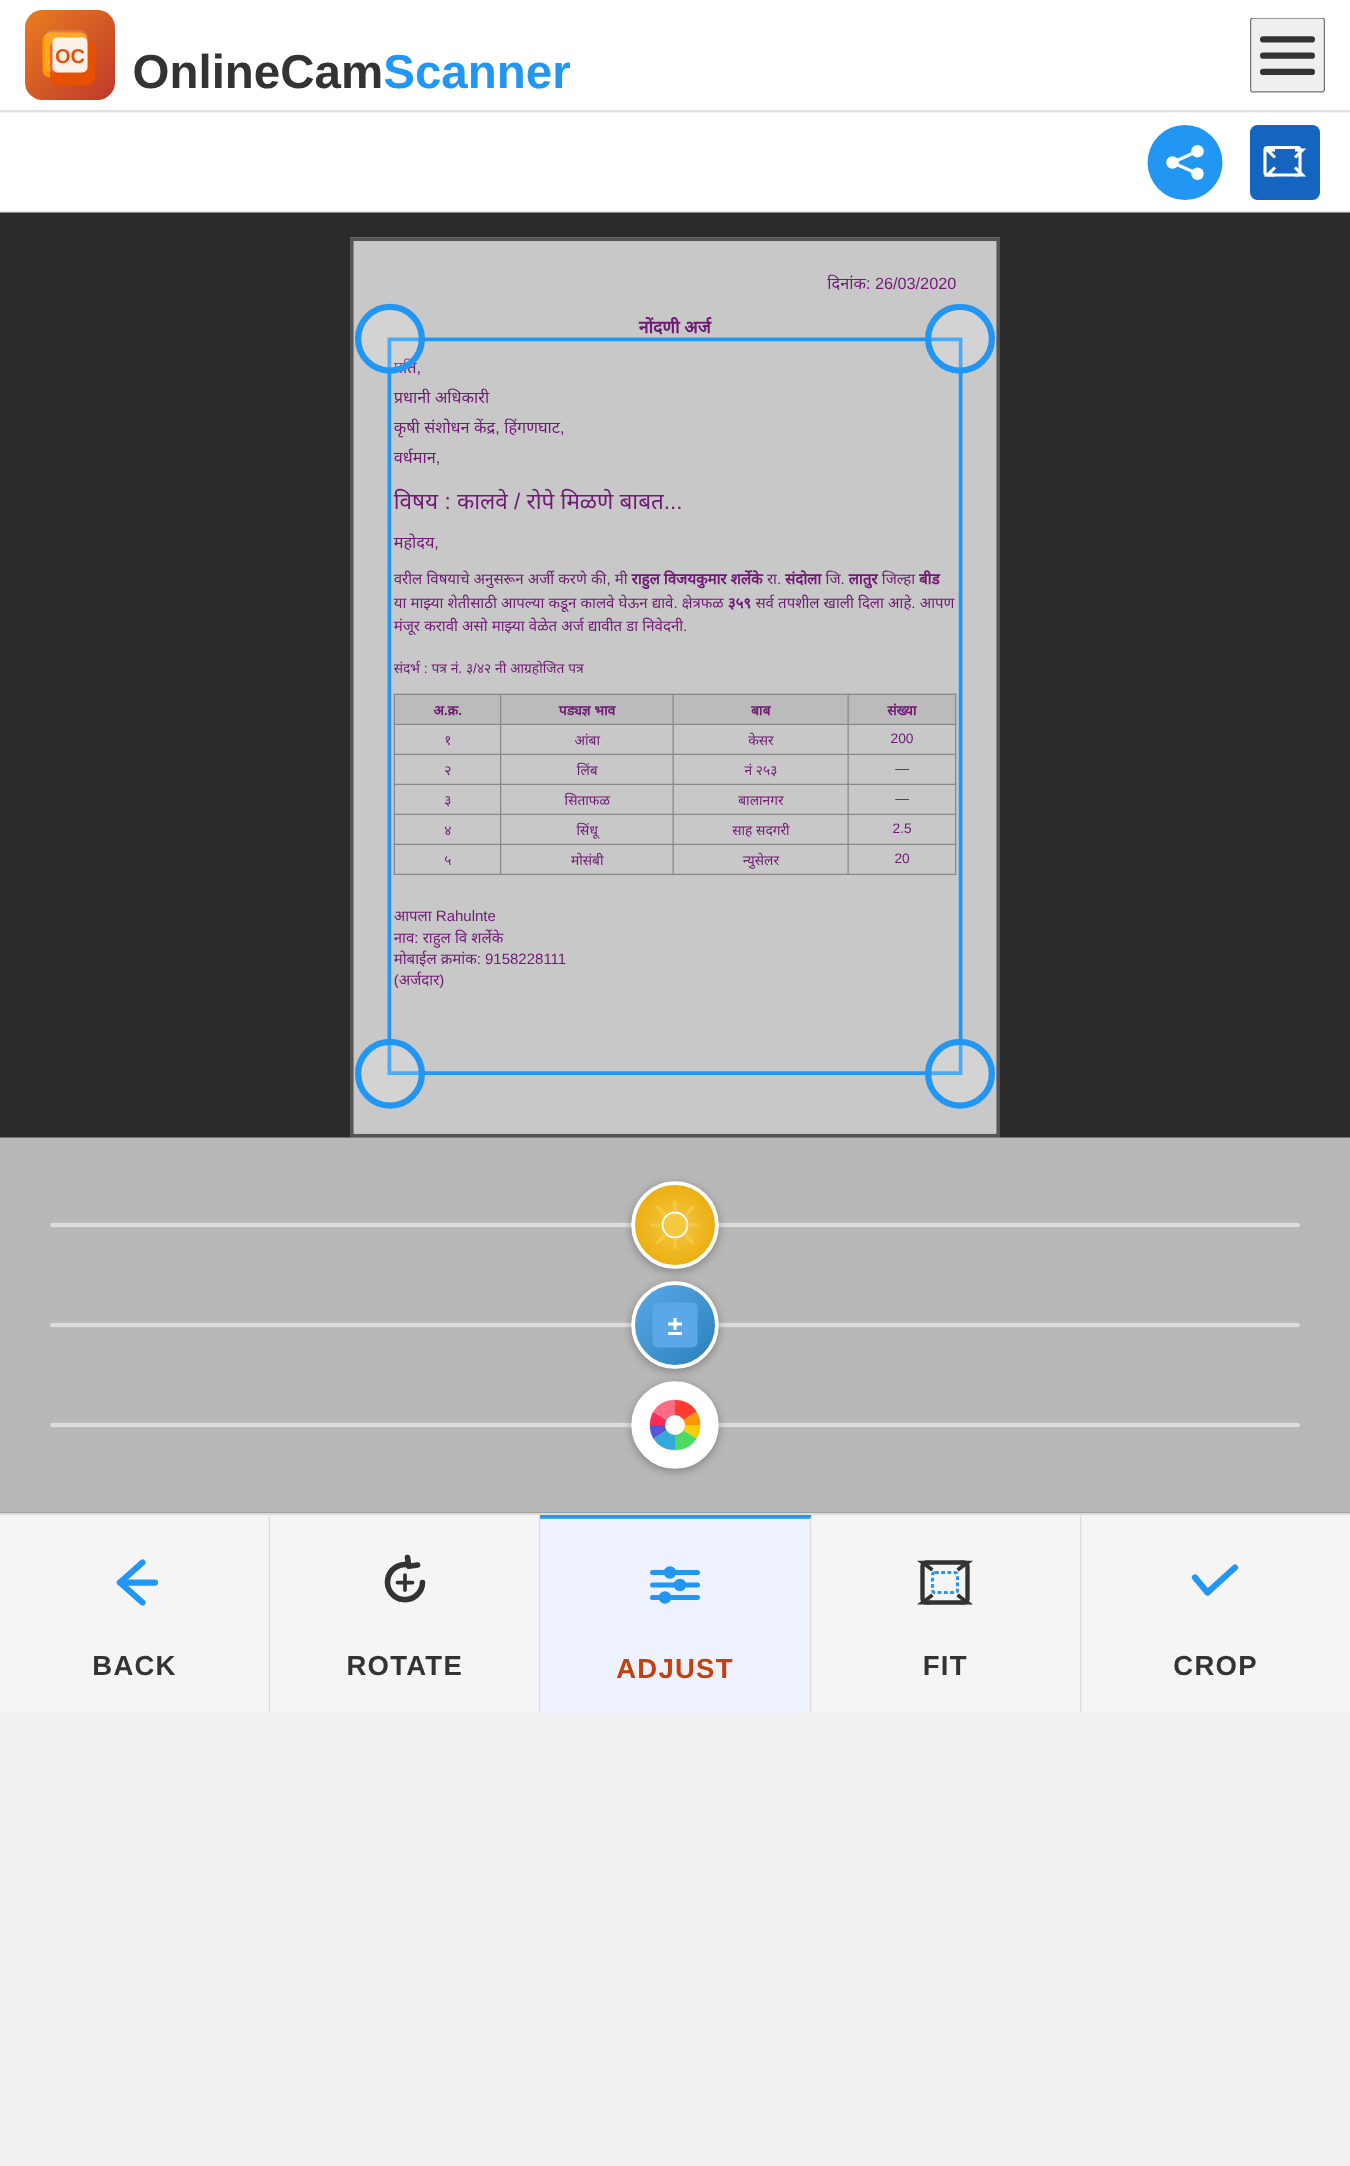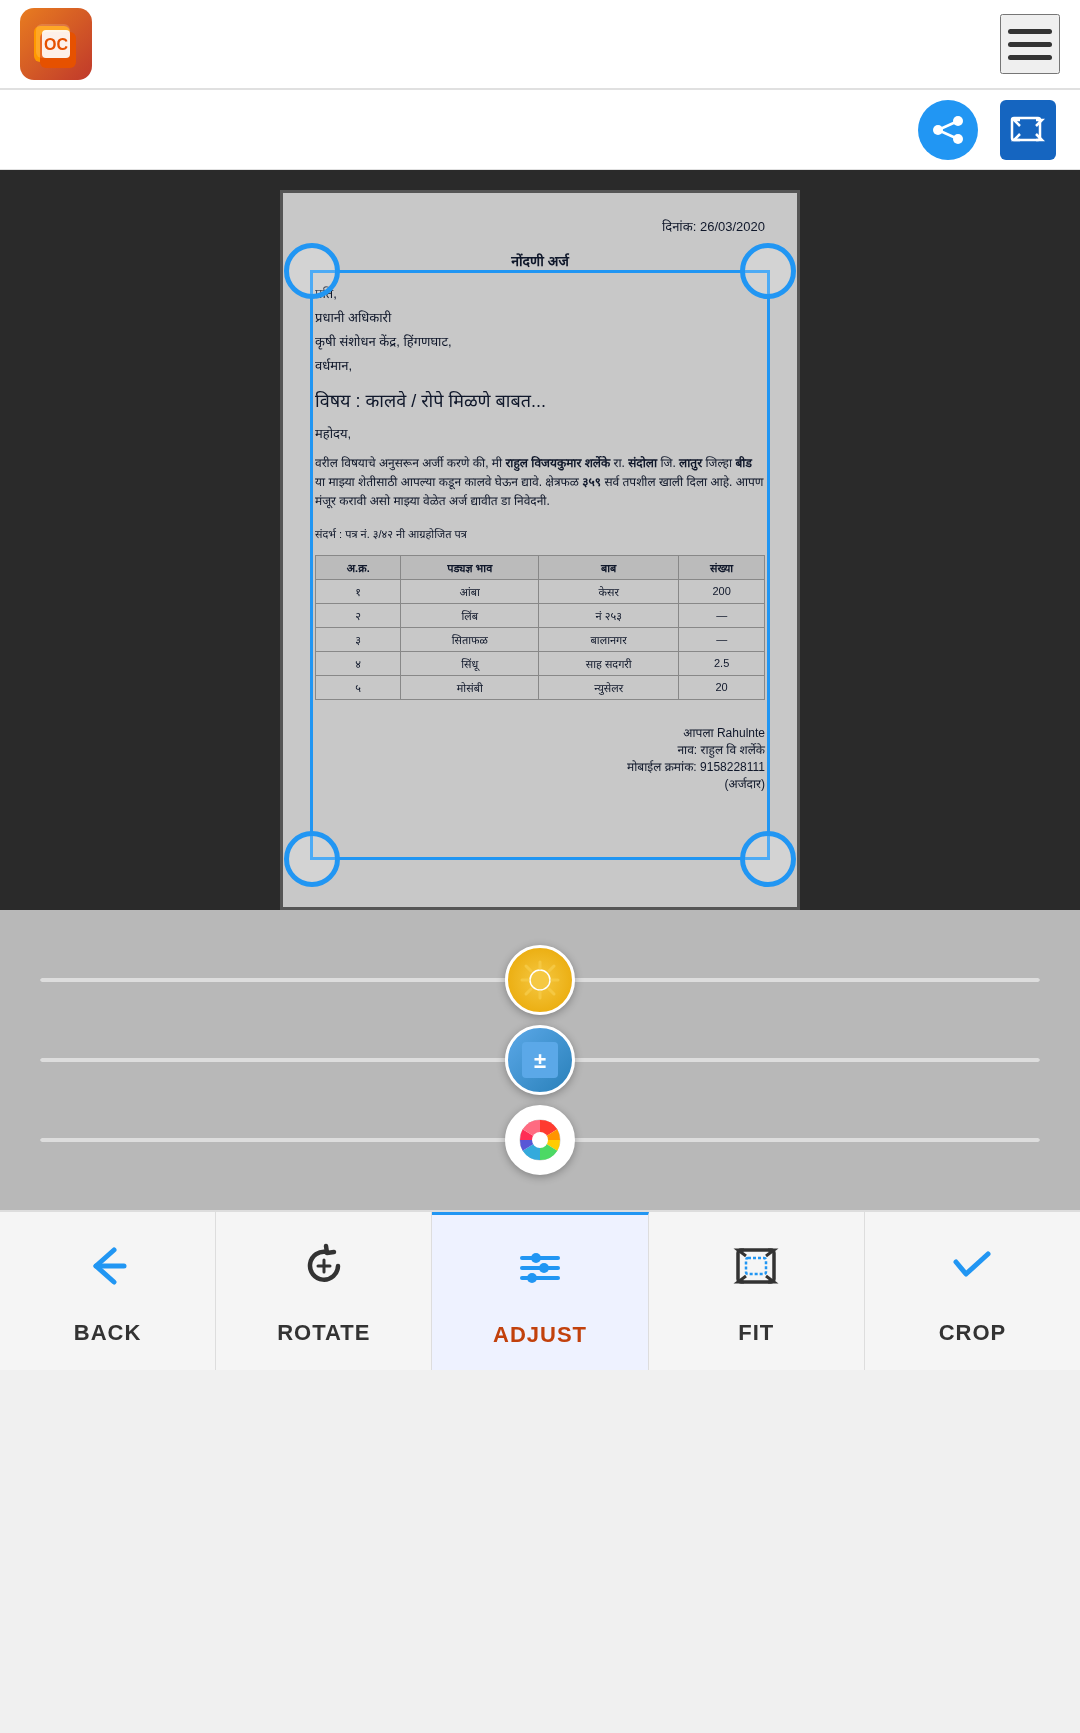--- a/index.html
+++ b/index.html
@@ -129,21 +129,21 @@
       justify-content: center;
     }
 
     
     .doc-inner {
       width: 100%;
       height: 100%;
       background: #c8c8c8;
       padding: 24px 32px;
       font-size: 12px;
-      color: #0f172a;
+      color: #701a75;
       position: relative;
     }
 
     .doc-date {
       text-align: right;
       font-size: 13px;
       margin-bottom: 16px;
     }
 
     .doc-title {
@@ -192,21 +192,20 @@
       border: 1px solid #888;
       padding: 4px 6px;
       text-align: center;
     }
 
     .doc-table th {
       background: #bbb;
     }
 
     .doc-signature {
-      text-align: right;
       font-size: 12px;
       margin-top: 24px;
     }
 
     
     .crop-overlay {
       position: absolute;
       top: 0;
       left: 0;
       width: 100%;
@@ -410,20 +409,23 @@
 <header class="header">
   <div class="logo-area">
     <div class="logo-icon">
       <svg viewBox="0 0 48 48" fill="none">
         <rect x="2" y="6" width="36" height="36" rx="6" fill="#ff9800"></rect>
         <rect x="8" y="12" width="36" height="36" rx="6" fill="#e65100"></rect>
         <rect x="4" y="4" width="34" height="34" rx="6" fill="#fff" opacity="0.15"></rect>
         <rect x="10" y="10" width="28" height="28" rx="4" fill="white" opacity="0.9"></rect>
         <text x="24" y="30" text-anchor="middle" font-size="16" font-weight="bold" fill="#e65100">OC</text>
       </svg>
+    </div>
+    <div class="logo-text">
+      <span style="color:#333;">OnlineCam</span><span style="color:#2196F3;">Scanner</span>
     </div>
   </div>
   <button class="hamburger-btn">
     <div class="hamburger-line"></div>
     <div class="hamburger-line"></div>
     <div class="hamburger-line"></div>
   </button>
 </header>
 
 <div class="toolbar-area">

